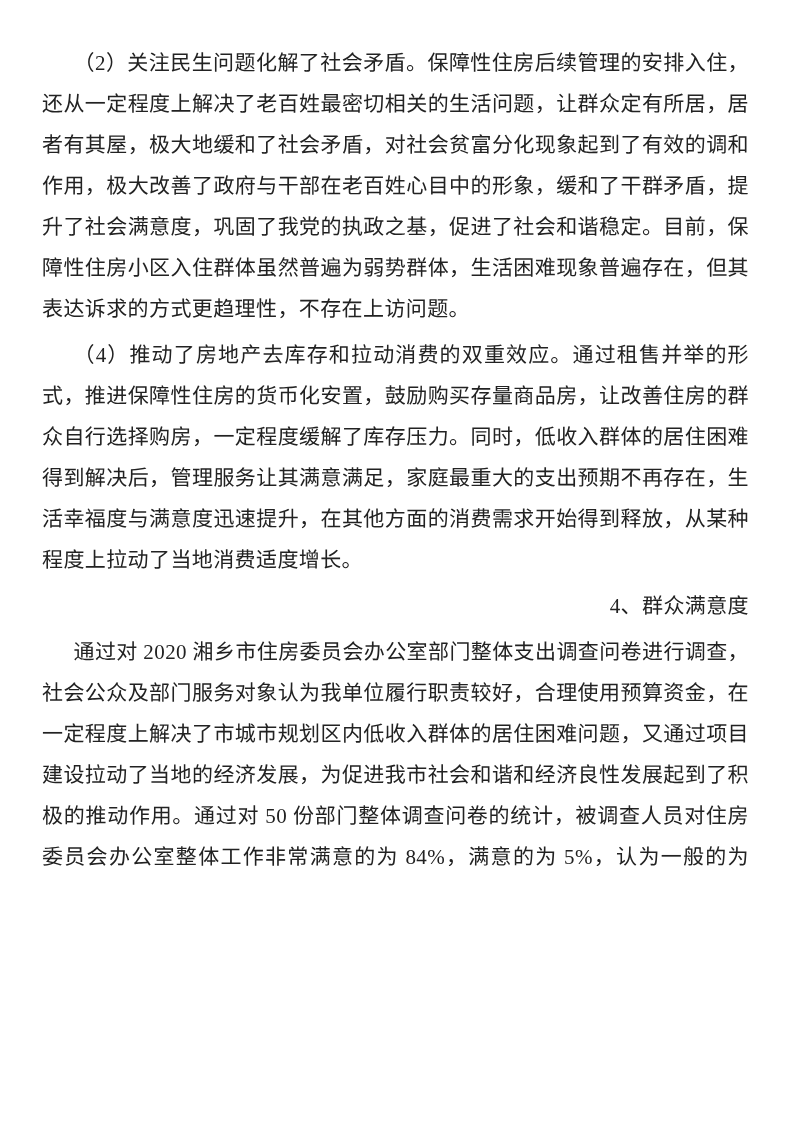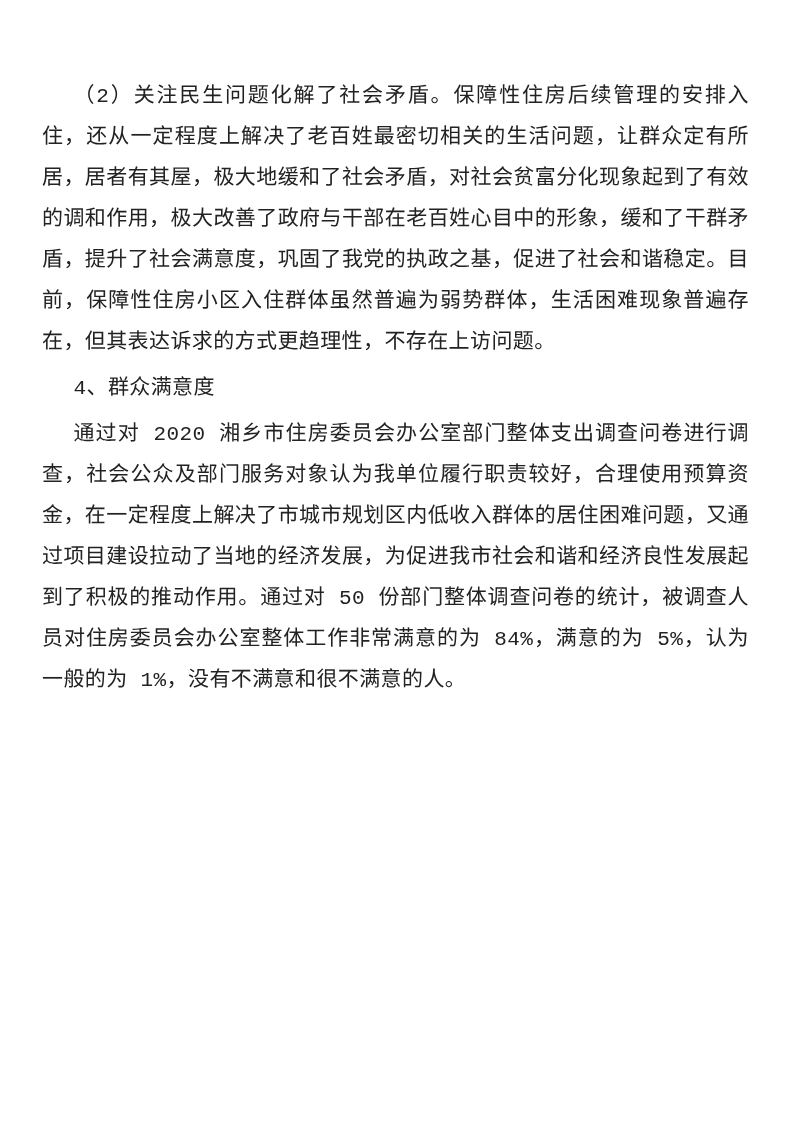--- a/index.html
+++ b/index.html
@@ -6,41 +6,42 @@
   html, body {
     margin: 0;
     padding: 0;
     background: #ffffff;
   }
   .doc-page {
     position: relative;
     width: 793px;
     height: 866px;
     background: #ffffff;
-    padding: 76px 44px 40px 42px;
-    font-family: Liberation Mono, monospace;
+    padding: 43px 44px 40px 42px;
+    font-family: Liberation Serif, serif;
     color: #222222;
     overflow: hidden;
   }
   .doc-body p {
     margin: 0 0 5px 0;
     font-size: 21px;
     line-height: 41px;
     text-align: justify;
     text-indent: 1.5em;
     letter-spacing: 0.4px;
     font-weight: 400;
     word-break: break-all;
   }
   .doc-body p.section-heading {
-    text-align: left;
+    text-align: right;
   }
 </style>
 </head>
 <body>
 
 <div class="doc-page">
   <div class="doc-body">
     <p>（2）关注民生问题化解了社会矛盾。保障性住房后续管理的安排入住，还从一定程度上解决了老百姓最密切相关的生活问题，让群众定有所居，居者有其屋，极大地缓和了社会矛盾，对社会贫富分化现象起到了有效的调和作用，极大改善了政府与干部在老百姓心目中的形象，缓和了干群矛盾，提升了社会满意度，巩固了我党的执政之基，促进了社会和谐稳定。目前，保障性住房小区入住群体虽然普遍为弱势群体，生活困难现象普遍存在，但其表达诉求的方式更趋理性，不存在上访问题。</p>
+    <p>（4）推动了房地产去库存和拉动消费的双重效应。通过租售并举的形式，推进保障性住房的货币化安置，鼓励购买存量商品房，让改善住房的群众自行选择购房，一定程度缓解了库存压力。同时，低收入群体的居住困难得到解决后，管理服务让其满意满足，家庭最重大的支出预期不再存在，生活幸福度与满意度迅速提升，在其他方面的消费需求开始得到释放，从某种程度上拉动了当地消费适度增长。</p>
     <p class="section-heading">4、群众满意度</p>
     <p>通过对 2020 湘乡市住房委员会办公室部门整体支出调查问卷进行调查，社会公众及部门服务对象认为我单位履行职责较好，合理使用预算资金，在一定程度上解决了市城市规划区内低收入群体的居住困难问题，又通过项目建设拉动了当地的经济发展，为促进我市社会和谐和经济良性发展起到了积极的推动作用。通过对 50 份部门整体调查问卷的统计，被调查人员对住房委员会办公室整体工作非常满意的为 84%，满意的为 5%，认为一般的为 1%，没有不满意和很不满意的人。</p>
   </div>
 </div>
 
 </body></html>

